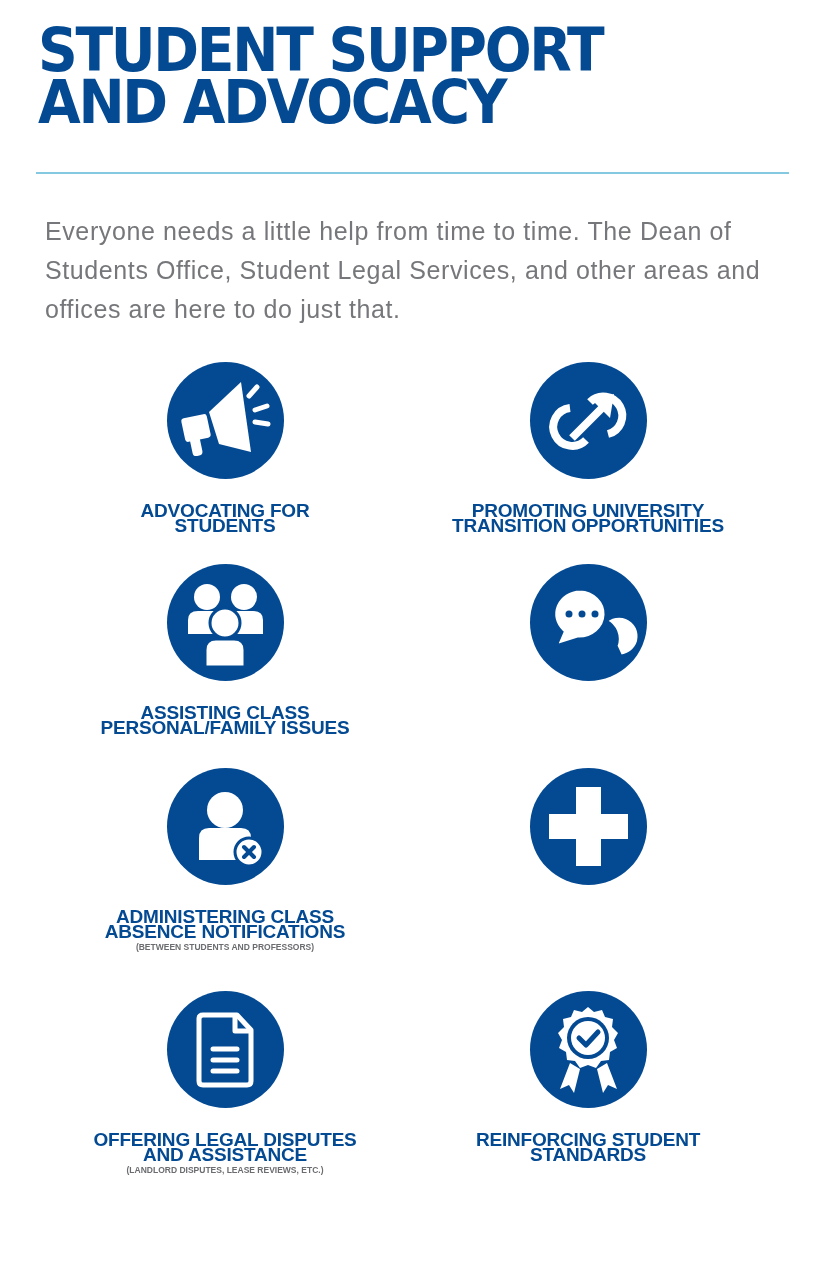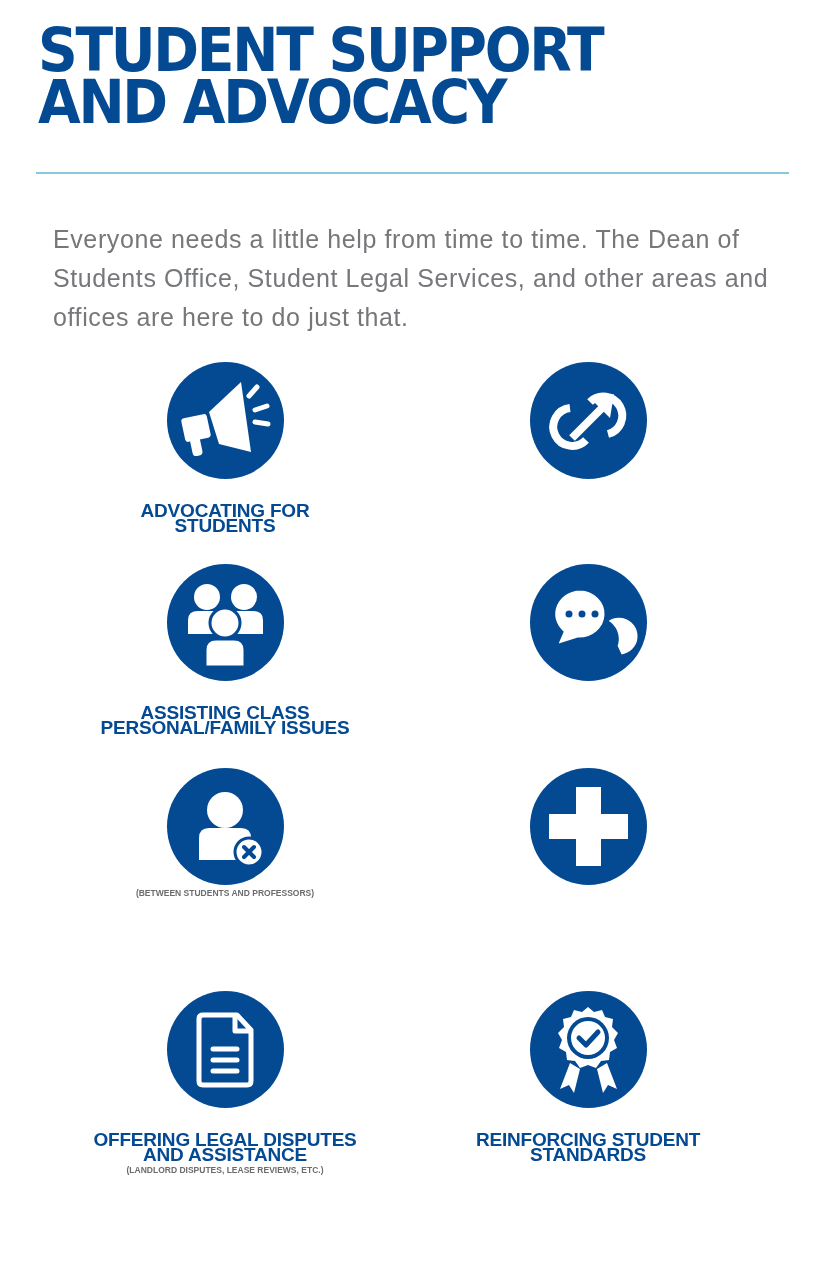--- a/index.html
+++ b/index.html
@@ -5,21 +5,21 @@
   html, body { margin: 0; padding: 0; background: #ffffff; }
   body { width: 834px; height: 1272px; position: relative; overflow: hidden; font-family: "Liberation Sans", sans-serif; }
   .title {
     position: absolute; left: 38px; top: 24px; margin: 0;
     color: #044a93; font-family: "DejaVu Sans", sans-serif; font-weight: bold;
     font-size: 60px; line-height: 52px; letter-spacing: -2.5px;
     transform: scaleX(0.92); transform-origin: left top; white-space: nowrap;
   }
   .divider { position: absolute; left: 36px; top: 172px; width: 753px; height: 2px; background: #84c9e0; border: 0; margin: 0; }
   .intro {
-    position: absolute; left: 37px; top: 204px; width: 770px; margin: 16px;
+    position: absolute; left: 37px; top: 204px; width: 770px; margin: 8px;
     color: #76777a; font-size: 25px; line-height: 39px; letter-spacing: 0.6px;
   }
   .item { position: absolute; width: 300px; text-align: center; }
   .icon-circle {
     width: 117px; height: 117px; border-radius: 50%; background: #044a93;
     margin: 0 auto; position: relative;
   }
   .icon-circle svg { position: absolute; left: 0; top: 0; width: 117px; height: 117px; }
   .label {
     color: #044a93; font-weight: bold; font-size: 19px; line-height: 15px;
@@ -62,20 +62,22 @@
   <div class="icon-circle">
     <svg viewBox="0 0 117 117">
       <g fill="none" stroke="#fff" stroke-width="8">
         <path d="M60,40 A19,19 0 1 1 78,72"></path>
         <path d="M56,78 A19,19 0 1 1 40,46"></path>
       </g>
       <line x1="42" y1="76" x2="74" y2="44" stroke="#fff" stroke-width="8"></line>
       <polygon fill="#fff" points="84,32 80,56 62,38"></polygon>
     </svg>
   </div>
+  <div class="label">PROMOTING UNIVERSITY
+TRANSITION OPPORTUNITIES</div>
 </div>
 
 <div class="item" style="left:75px; top:564px;">
   <div class="icon-circle">
     <svg viewBox="0 0 117 117">
       <g fill="#fff">
         <circle cx="40" cy="33" r="13"></circle>
         <path d="M21,70 L21,56 Q21,47 31,47 L50,47 Q58,47 58,56 L58,70 Z"></path>
         <circle cx="77" cy="33" r="13"></circle>
         <path d="M59,70 L59,56 Q59,47 68,47 L86,47 Q96,47 96,56 L96,70 Z"></path>
@@ -114,20 +116,22 @@
         <circle cx="58" cy="42" r="18"></circle>
         <path d="M32,92 L32,70 Q32,60 42,60 L74,60 Q84,60 84,70 L84,92 Z"></path>
       </g>
       <circle cx="82" cy="84" r="14" fill="#fff" stroke="#044a93" stroke-width="3"></circle>
       <g stroke="#044a93" stroke-width="4" stroke-linecap="round">
         <line x1="77" y1="79" x2="87" y2="89"></line>
         <line x1="87" y1="79" x2="77" y2="89"></line>
       </g>
     </svg>
   </div>
+  <div class="label">ADMINISTERING CLASS
+ABSENCE NOTIFICATIONS</div>
   <div class="sublabel">(BETWEEN STUDENTS AND PROFESSORS)</div>
 </div>
 
 <div class="item" style="left:438px; top:768px;">
   <div class="icon-circle">
     <svg viewBox="0 0 117 117">
       <g fill="#fff">
         <rect x="46" y="19" width="25" height="79"></rect>
         <rect x="19" y="46" width="79" height="25"></rect>
       </g>

